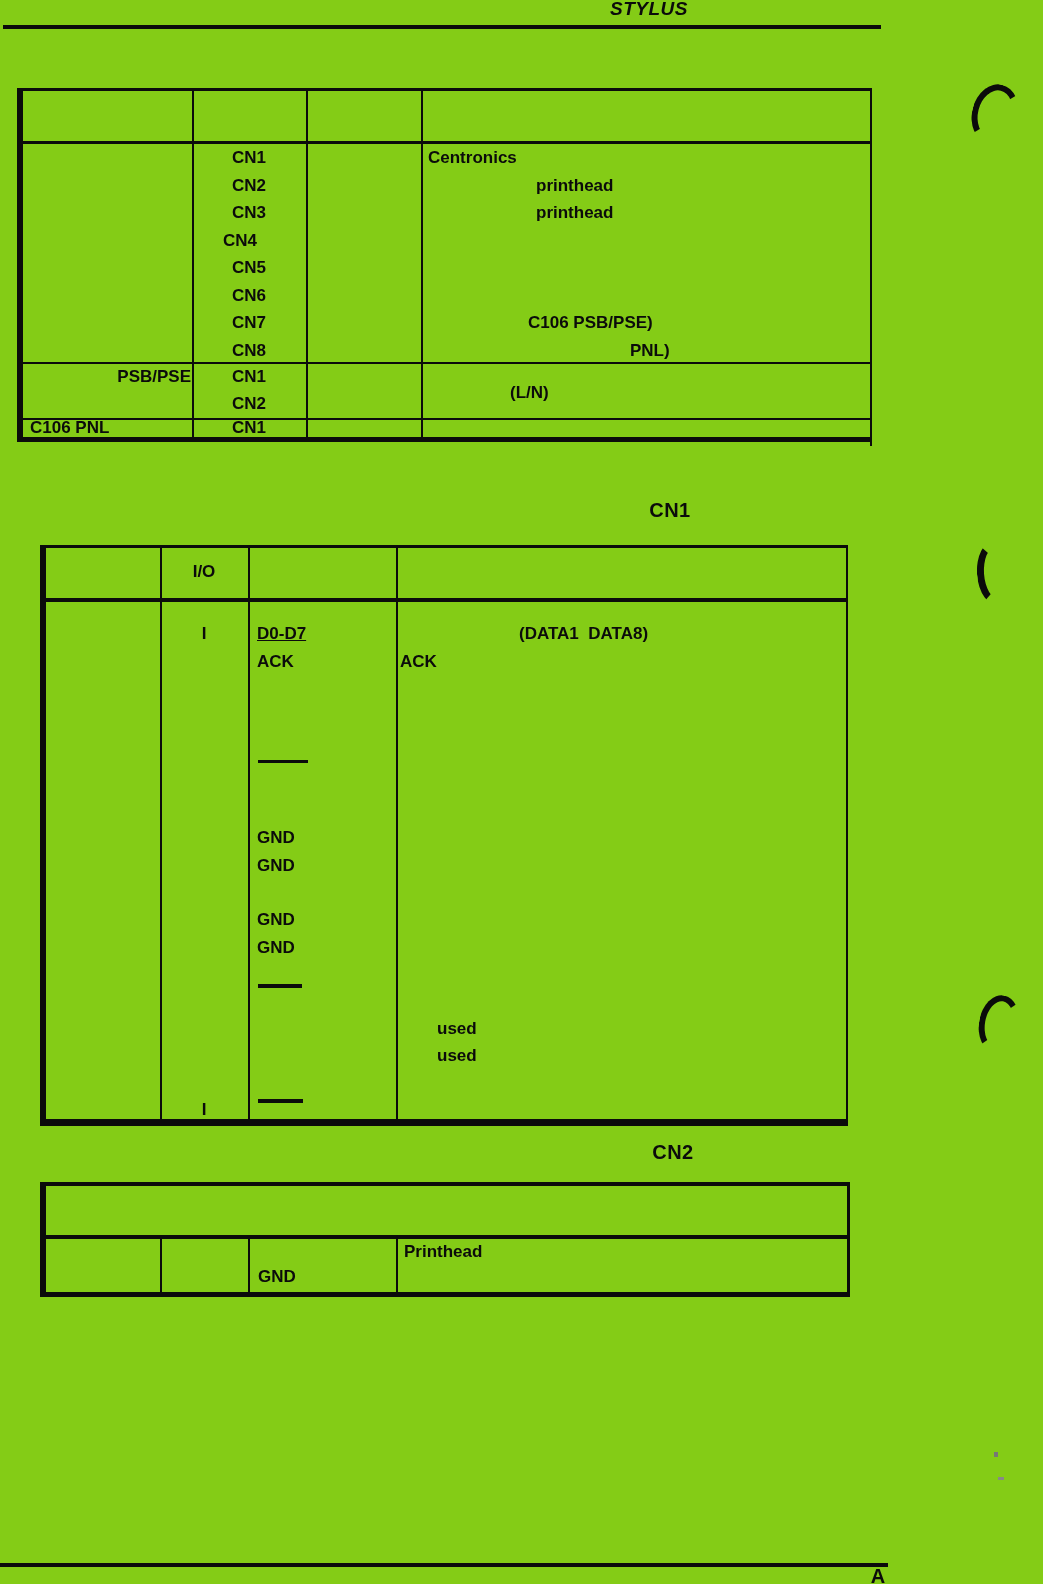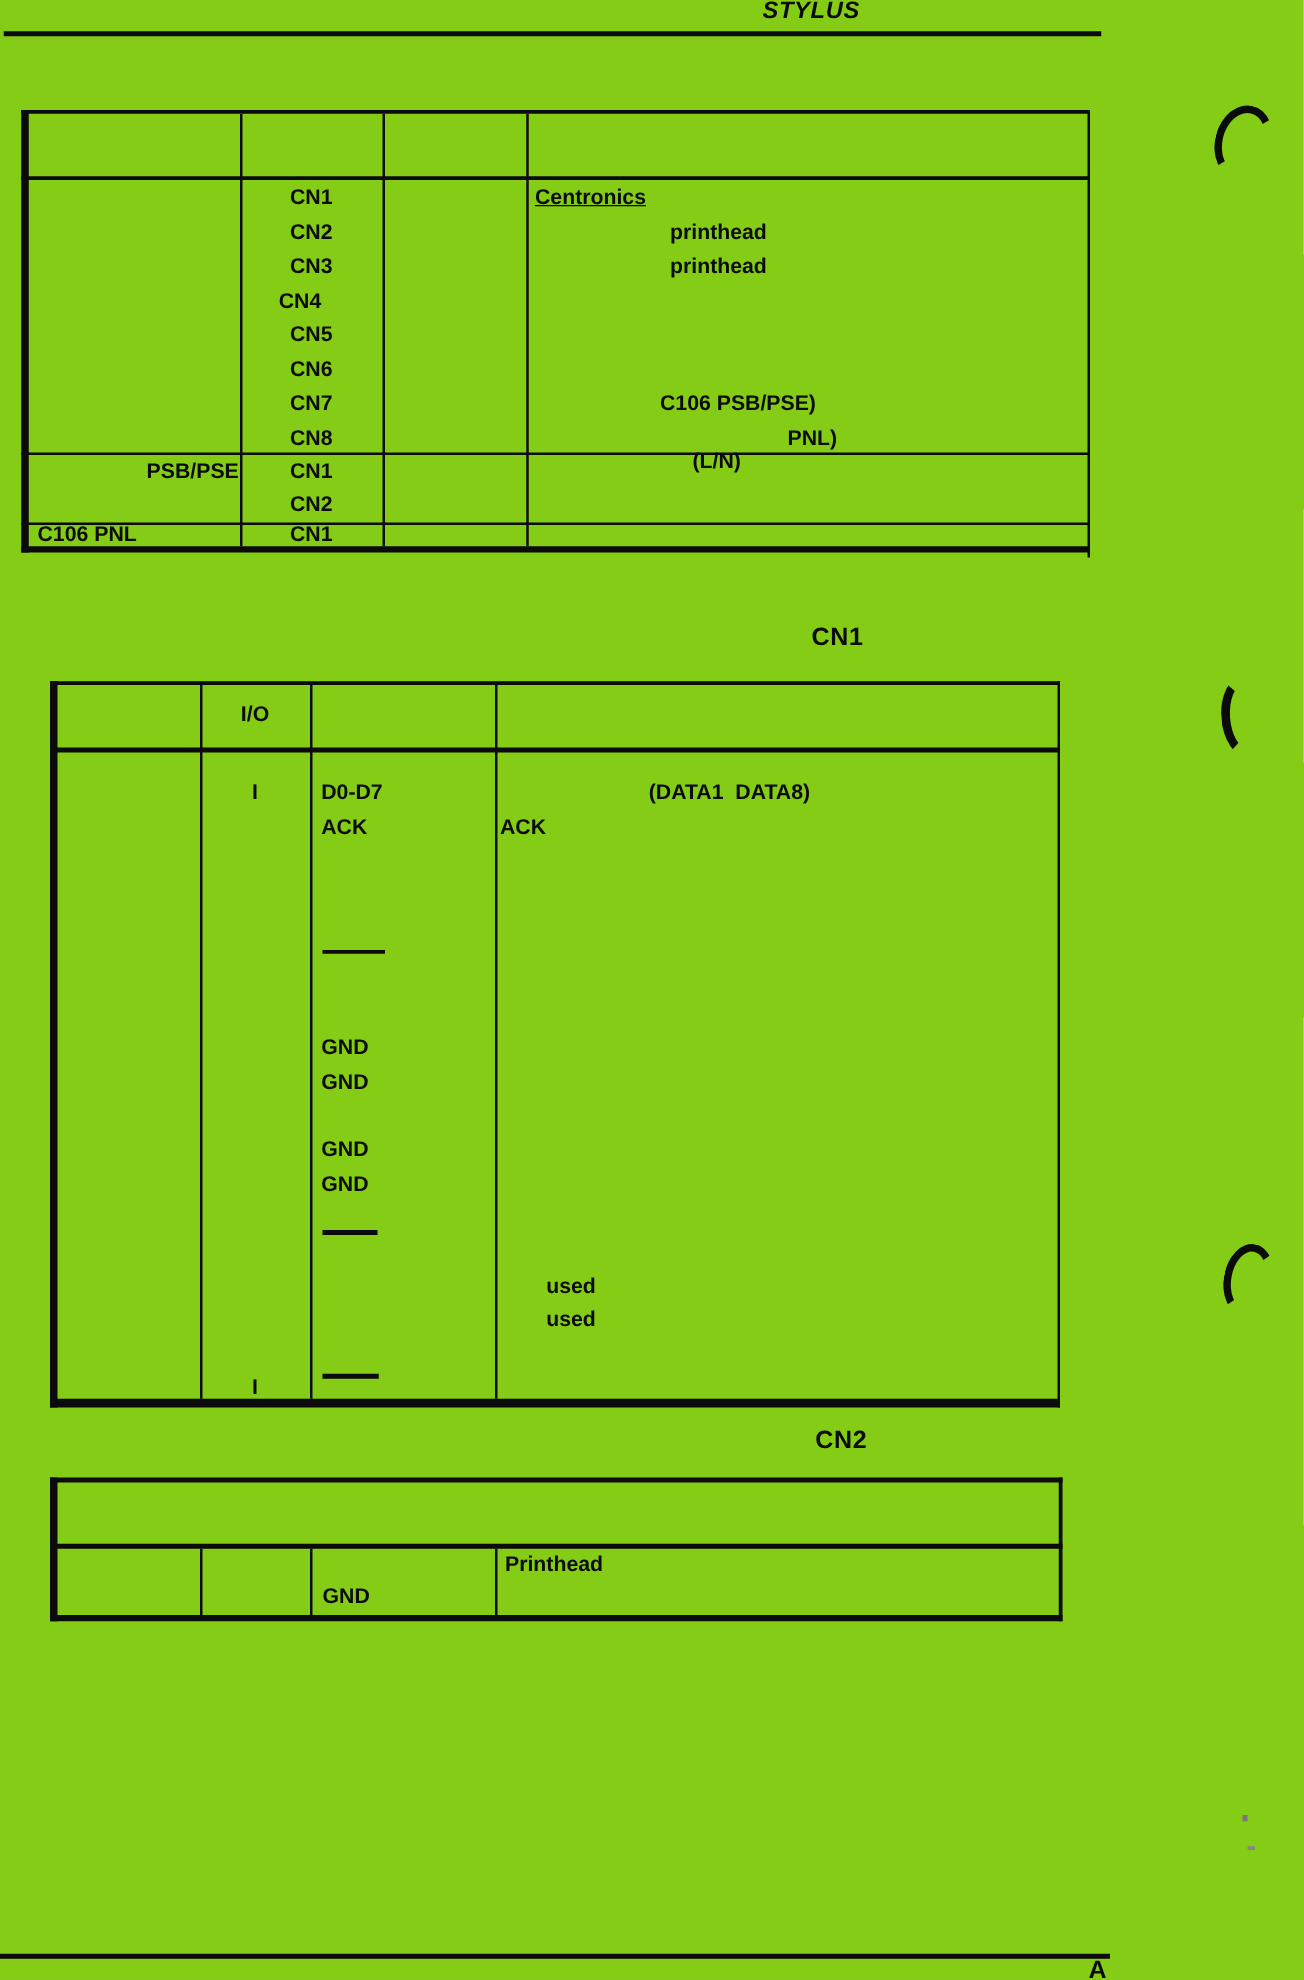--- a/index.html
+++ b/index.html
@@ -39,30 +39,30 @@
     <div class="line" style="left:0;top:330px;width:855px;height:2px;"></div>
 
     <div class="txt ctr" style="left:175px;top:59px;width:114px;">CN1</div>
     <div class="txt ctr" style="left:175px;top:87px;width:114px;">CN2</div>
     <div class="txt ctr" style="left:175px;top:114px;width:114px;">CN3</div>
     <div class="txt ctr" style="left:175px;top:142px;width:96px;">CN4</div>
     <div class="txt ctr" style="left:175px;top:169px;width:114px;">CN5</div>
     <div class="txt ctr" style="left:175px;top:197px;width:114px;">CN6</div>
     <div class="txt ctr" style="left:175px;top:224px;width:114px;">CN7</div>
     <div class="txt ctr" style="left:175px;top:252px;width:114px;">CN8</div>
-    <div class="txt" style="left:411px;top:59px;text-decoration:underline;">Centronics</div>
+    <div class="txt" style="left:411px;top:59px;">Centronics</div>
     <div class="txt" style="left:519px;top:87px;">printhead</div>
     <div class="txt" style="left:519px;top:114px;">printhead</div>
     <div class="txt" style="left:511px;top:224px;">C106 PSB/PSE)</div>
     <div class="txt" style="left:613px;top:252px;">PNL)</div>
 
     <div class="txt rgt" style="left:16px;top:278px;width:158px;">PSB/PSE</div>
     <div class="txt ctr" style="left:175px;top:278px;width:114px;">CN1</div>
     <div class="txt ctr" style="left:175px;top:305px;width:114px;">CN2</div>
-    <div class="txt" style="left:493px;top:270px;margin-left:44px;">(L/N)</div>
+    <div class="txt" style="left:493px;top:294px;">(L/N)</div>
 
     <div class="txt" style="left:13px;top:329px;">C106 PNL</div>
     <div class="txt ctr" style="left:175px;top:329px;width:114px;">CN1</div>
   </div>
 
   <div class="title" style="left:645px;top:499px;width:50px;text-align:center;">CN1</div>
 
   <div class="abs" style="left:40px;top:545px;width:808px;height:581px;">
 
     <div class="line" style="left:0;top:0;width:6px;height:581px;"></div>
@@ -72,21 +72,21 @@
 
     <div class="line" style="left:120px;top:3px;width:2px;height:571px;"></div>
     <div class="line" style="left:208px;top:3px;width:2px;height:571px;"></div>
     <div class="line" style="left:356px;top:3px;width:2px;height:571px;"></div>
 
     <div class="line" style="left:0;top:53px;width:808px;height:4px;"></div>
 
     <div class="txt ctr" style="left:120px;top:16px;width:88px;">I/O</div>
 
     <div class="txt ctr" style="left:120px;top:78px;width:88px;">I</div>
-    <div class="txt" style="left:217px;top:78px;">D0-D7</div>
+    <div class="txt" style="left:217px;top:78px;text-decoration:underline;">D0-D7</div>
     <div class="txt" style="left:479px;top:78px;">(DATA1  DATA8)</div>
     <div class="txt" style="left:217px;top:106px;">ACK</div>
     <div class="txt" style="left:360px;top:106px;">ACK</div>
 
     <div class="line" style="left:218px;top:215px;width:50px;height:3px;"></div>
 
     <div class="txt" style="left:217px;top:282px;">GND</div>
     <div class="txt" style="left:217px;top:310px;">GND</div>
     <div class="txt" style="left:217px;top:364px;">GND</div>
     <div class="txt" style="left:217px;top:392px;">GND</div>

